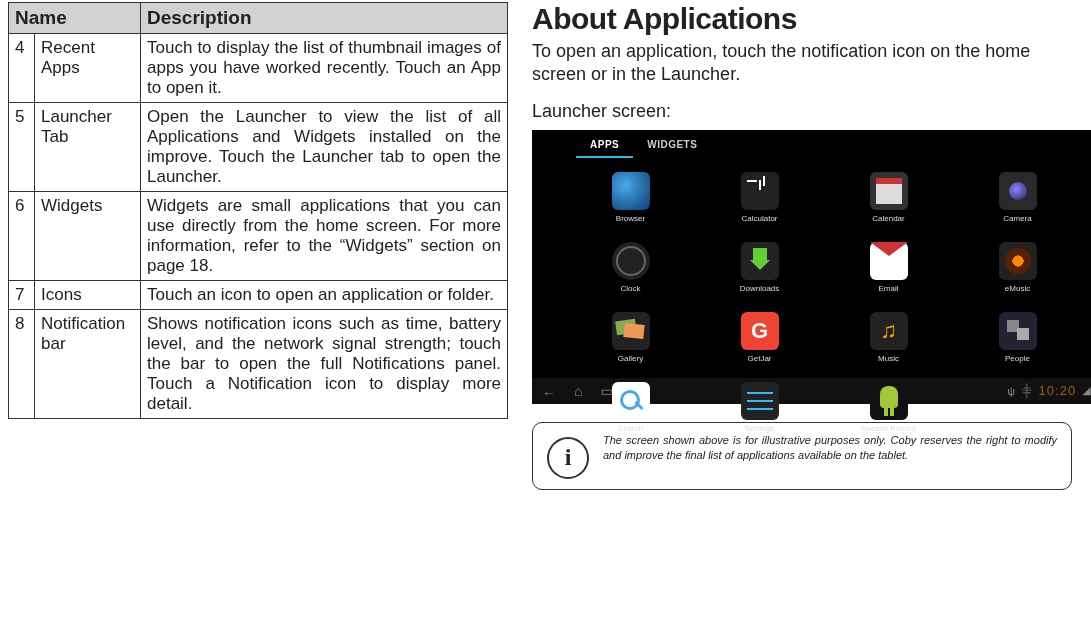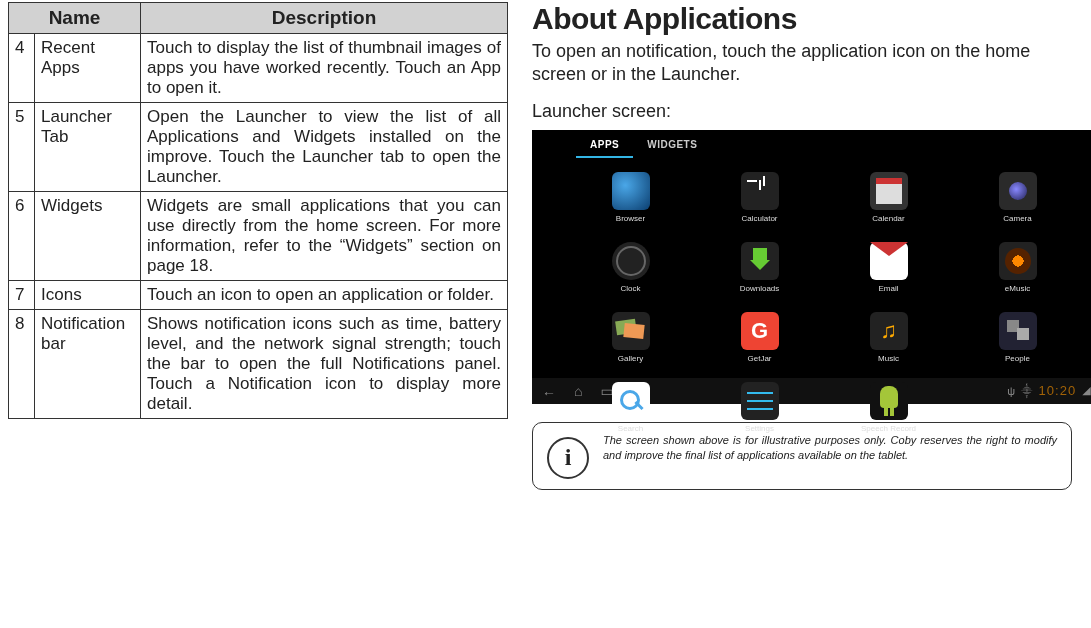--- a/index.html
+++ b/index.html
@@ -21,21 +21,20 @@
   }
   table.desc th, table.desc td {
     border: 1px solid #333;
     padding: 4px 6px;
     text-align: left;
     vertical-align: top;
   }
   table.desc th {
     background: #d2d2d2;
     font-weight: bold;
-    text-align: center;
     font-size: 19px;
   }
   table.desc td.num { width: 26px; }
   table.desc td.name { width: 106px; }
   table.desc td.desc { text-align: justify; }
   .right h1 {
     font-family: Arial, sans-serif;
     font-weight: 700;
     font-size: 30px;
     margin-bottom: 4px;
@@ -201,21 +200,21 @@
           <td class="num">8</td>
           <td class="name">Notification bar</td>
           <td class="desc">Shows notification icons such as time, battery level, and the network signal strength; touch the bar to open the full Notifications panel. Touch a Notification icon to display more detail.</td>
         </tr>
       </tbody>
   </table>
 </div>
 
 <div class="right">
   <h1>About Applications</h1>
-  <p class="lead">To open an notification, touch the application icon on the home screen or in the Launcher.</p>
+  <p class="lead">To open an application, touch the notification icon on the home screen or in the Launcher.</p>
   <p class="sub">Launcher screen:</p>
 
   <div class="device-screen">
     <div class="tabbar" id="tabbar">
         <div class="tab active">APPS</div>
         <div class="tab">WIDGETS</div>
       </div>
     <div class="app-grid" id="appgrid">
         <div class="app-item">
           <div class="app-icon ic-browser"></div>

